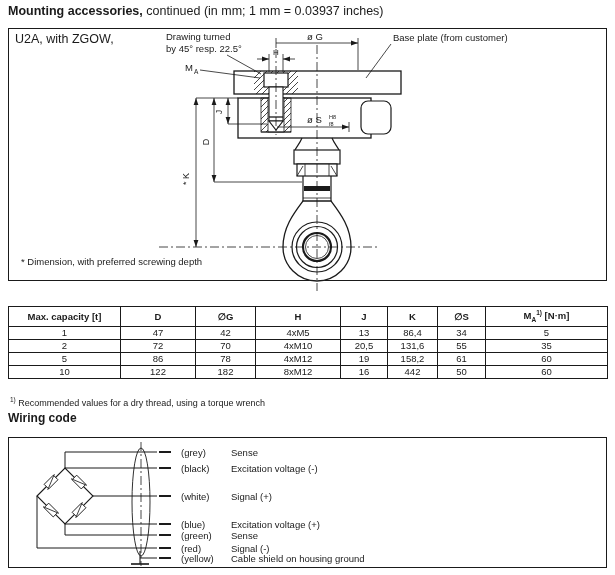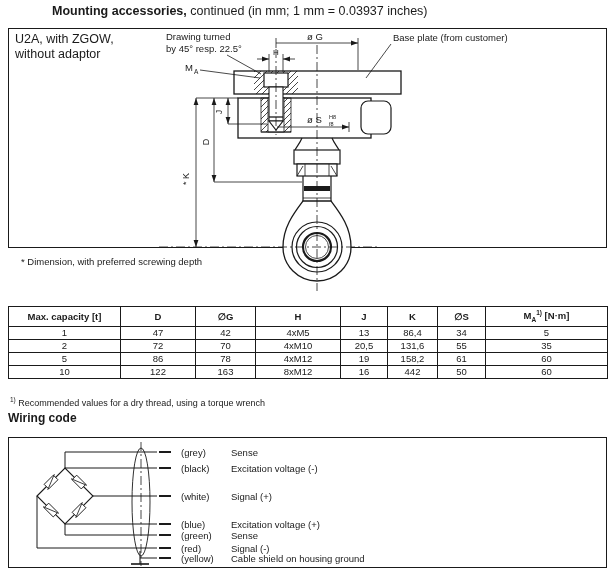--- a/index.html
+++ b/index.html
@@ -1,23 +1,23 @@
 <!DOCTYPE html>
 <html><head>
 <meta charset="utf-8">
 <style>
   html,body{margin:0;padding:0;background:#fff;}
   .page{
     position:relative;width:615px;height:575px;background:#fff;
     font-family:"Liberation Sans", sans-serif;color:#1a1a1a;overflow:hidden;
   }
   .page-title{position:absolute;left:8px;top:4px;font-size:12.5px;white-space:nowrap;}
-  .page-title b{font-weight:bold;margin-left:44px;}
+  .page-title b{font-weight:bold;}
   .panel{position:absolute;border:1.4px solid #1a1a1a;background:#fff;box-sizing:border-box;}
-  .drawing-panel{left:8px;top:28px;width:599px;height:220px;}
+  .drawing-panel{left:8px;top:28px;width:599px;height:253px;}
   .variant-label{position:absolute;left:6px;top:3px;font-size:12.5px;line-height:15px;}
   .d-svg,.w-svg{position:absolute;left:0;top:0;}
   svg text{font-family:"Liberation Sans", sans-serif;fill:#1a1a1a;}
 
   .spec-table{position:absolute;left:8px;top:306px;width:599px;border-collapse:collapse;table-layout:fixed;border-radius:20px;}
   .spec-table th,.spec-table td{
     border:1px solid #1a1a1a;text-align:center;font-size:9.5px;
     padding:0;height:12px;line-height:12px;white-space:nowrap;overflow:hidden;
   }
   .spec-table th{font-weight:bold;}
@@ -30,21 +30,20 @@
 </head>
 <body>
 
 <div class="page">
 
   <div class="page-title"><b>Mounting accessories,</b><span> continued (in mm; 1 mm = 0.03937 inches)</span></div>
 
   <div class="panel drawing-panel">
     <div class="variant-label">
       <div>U2A, with ZGOW,</div>
-      <div>without adaptor</div>
     </div>
 
     <svg class="d-svg" width="597" height="265" viewBox="0 0 597 265">
       <defs>
         <pattern id="hatch" patternUnits="userSpaceOnUse" width="6" height="6">
           <path d="M0,6 L6,0" stroke="#1a1a1a" stroke-width="0.8"></path>
         </pattern>
       </defs>
 
       <g>
@@ -212,21 +211,21 @@
           <td>78</td>
           <td>4xM12</td>
           <td>19</td>
           <td>158,2</td>
           <td>61</td>
           <td>60</td>
     </tr>
     <tr>
       <td>10</td>
           <td>122</td>
-          <td>163</td>
+          <td>182</td>
           <td>8xM12</td>
           <td>16</td>
           <td>442</td>
           <td>50</td>
           <td>60</td>
     </tr>
   </tbody>
     </table>
 
   <div class="table-footnote"><span class="sup">1)</span><span> Recommended values for a dry thread, using a torque wrench</span></div>

